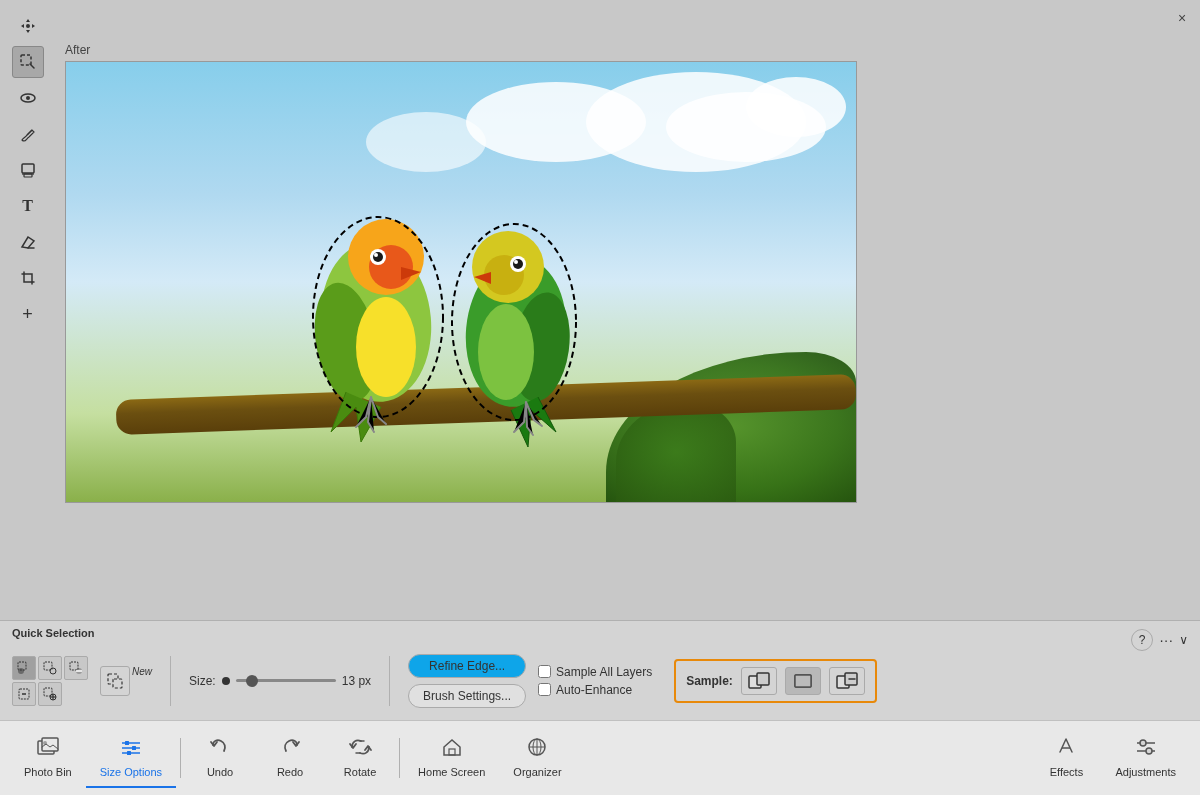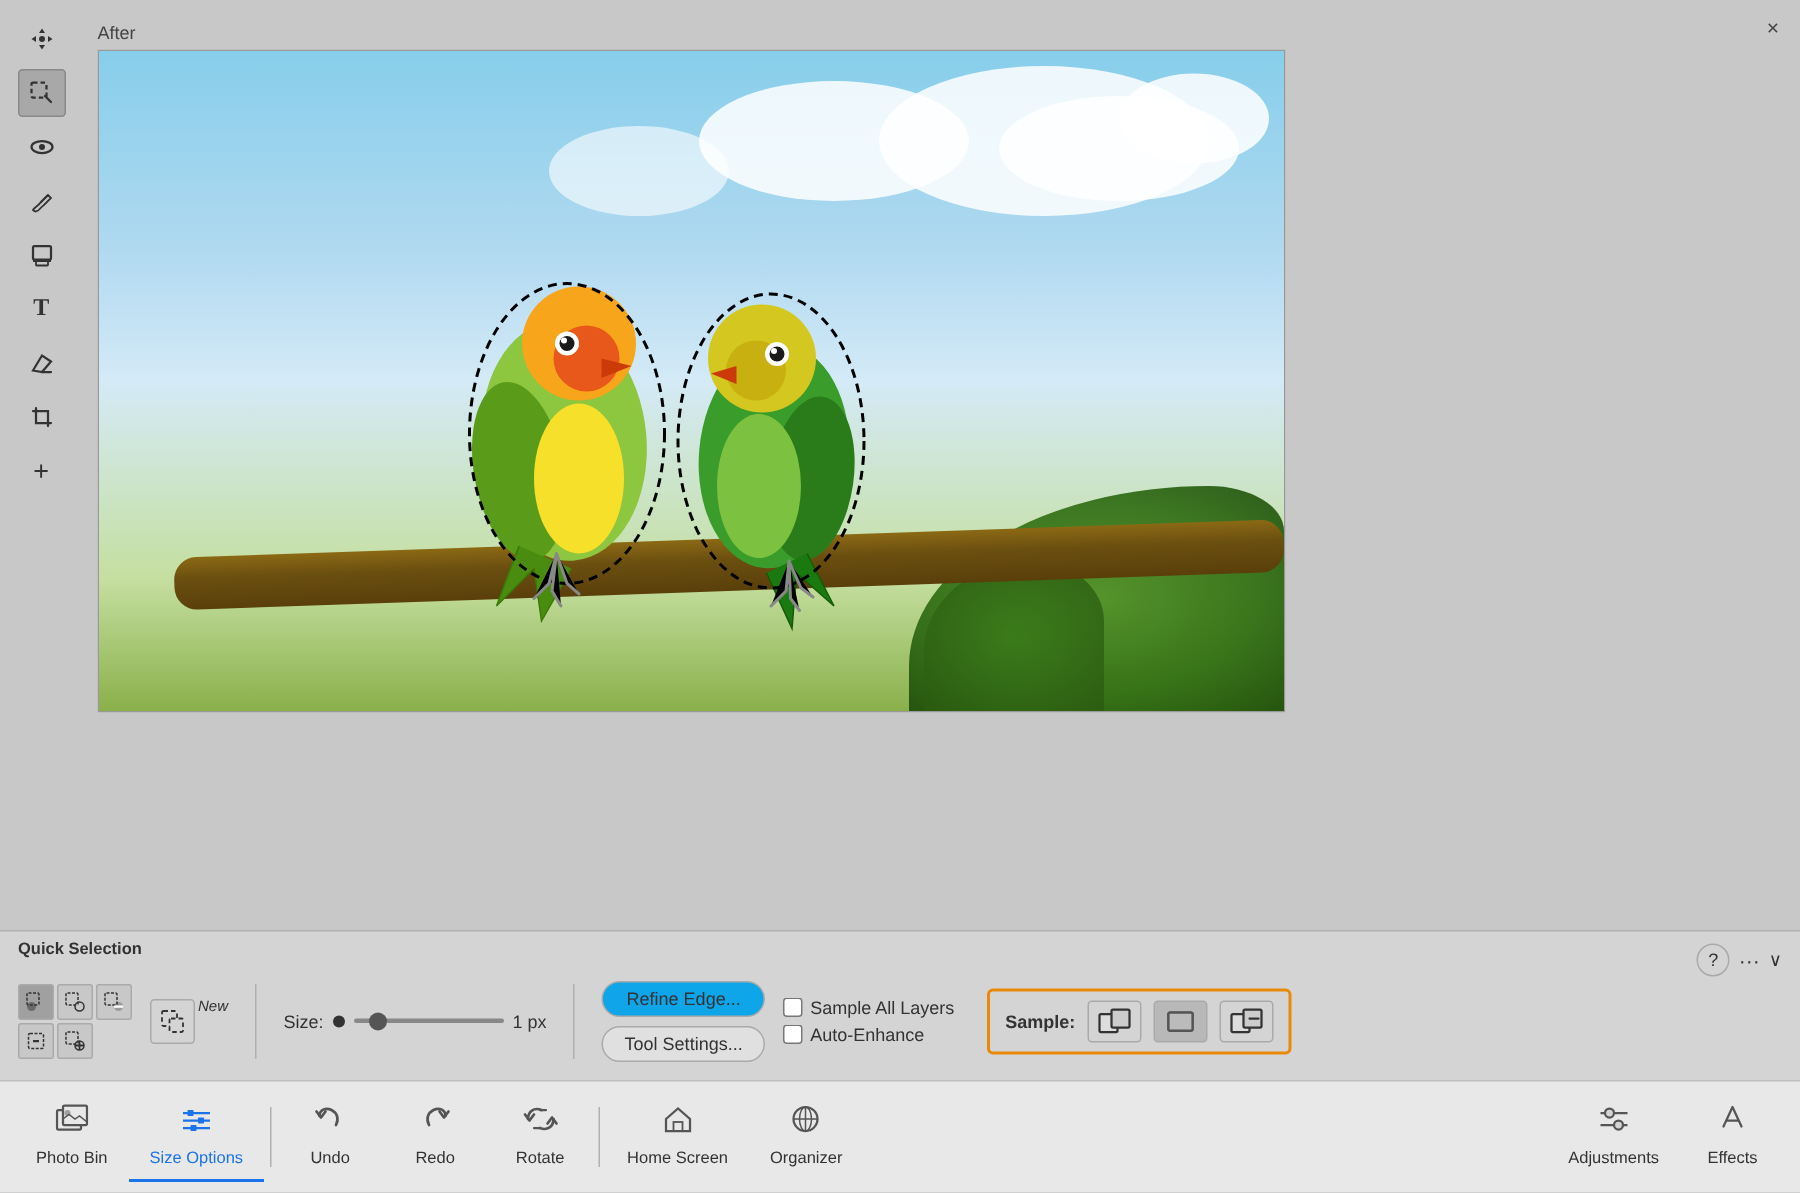--- a/index.html
+++ b/index.html
@@ -67,20 +67,21 @@
       flex-direction: column;
       align-items: flex-start;
       padding: 15px 20px 15px 10px;
       position: relative;
     }
 
     .canvas-label {
       font-size: 12px;
       color: #444;
       margin-bottom: 4px;
+      margin-top: 28px;
     }
 
     .canvas-frame {
       border: 1px solid #999;
       background: #fff;
       position: relative;
       overflow: hidden;
     }
 
     
@@ -654,28 +655,28 @@
         </div>
         <span class="new-label">New</span>
       </div>
 
       <div class="options-divider"></div>
 
       <div class="size-control">
         <span>Size:</span>
         <div class="size-dot"></div>
         <input type="range" class="size-slider" min="1" max="100" value="13" style="">
-        <span>1 px</span>
+        <span>13 px</span>
       </div>
 
       <div class="options-divider"></div>
 
       <div style="display:flex;flex-direction:column;gap:6px;">
         <button class="refine-edge-btn">Refine Edge...</button>
-        <button class="brush-settings-btn">Tool Settings...</button>
+        <button class="brush-settings-btn">Brush Settings...</button>
       </div>
 
       <div class="checkboxes-area">
         <div class="checkbox-row">
           <input type="checkbox" id="sampleAllLayers" style="">
           <label for="sampleAllLayers">Sample All Layers</label>
         </div>
         <div class="checkbox-row">
           <input type="checkbox" id="autoEnhance" style="">
           <label for="autoEnhance">Auto-Enhance</label>
@@ -797,33 +798,33 @@
         </svg>
       </div>
       <span class="taskbar-label">Organizer</span>
     </div>
 
     <div class="taskbar-spacer"></div>
 
     <div class="taskbar-item">
       <div class="taskbar-icon">
         <svg width="22" height="20" viewBox="0 0 22 20" fill="none">
+          <path d="M5 15 L11 2 L17 15" stroke="#555" stroke-width="1.5" stroke-linecap="round" stroke-linejoin="round" fill="none"></path>
+          <line x1="7" y1="11" x2="15" y2="11" stroke="#555" stroke-width="1.5"></line>
+        </svg>
+      </div>
+      <span class="taskbar-label">Effects</span>
+    </div>
+
+    <div class="taskbar-item">
+      <div class="taskbar-icon">
+        <svg width="22" height="20" viewBox="0 0 22 20" fill="none">
           <line x1="2" y1="6" x2="20" y2="6" stroke="#555" stroke-width="1.5"></line>
           <line x1="2" y1="14" x2="20" y2="14" stroke="#555" stroke-width="1.5"></line>
           <circle cx="8" cy="6" r="3" fill="#d4d4d4" stroke="#555" stroke-width="1.5"></circle>
           <circle cx="14" cy="14" r="3" fill="#d4d4d4" stroke="#555" stroke-width="1.5"></circle>
         </svg>
       </div>
       <span class="taskbar-label">Adjustments</span>
     </div>
 
-    <div class="taskbar-item">
-      <div class="taskbar-icon">
-        <svg width="22" height="20" viewBox="0 0 22 20" fill="none">
-          <path d="M5 15 L11 2 L17 15" stroke="#555" stroke-width="1.5" stroke-linecap="round" stroke-linejoin="round" fill="none"></path>
-          <line x1="7" y1="11" x2="15" y2="11" stroke="#555" stroke-width="1.5"></line>
-        </svg>
-      </div>
-      <span class="taskbar-label">Effects</span>
-    </div>
-
   </div>
 </div>
 
 </body></html>

